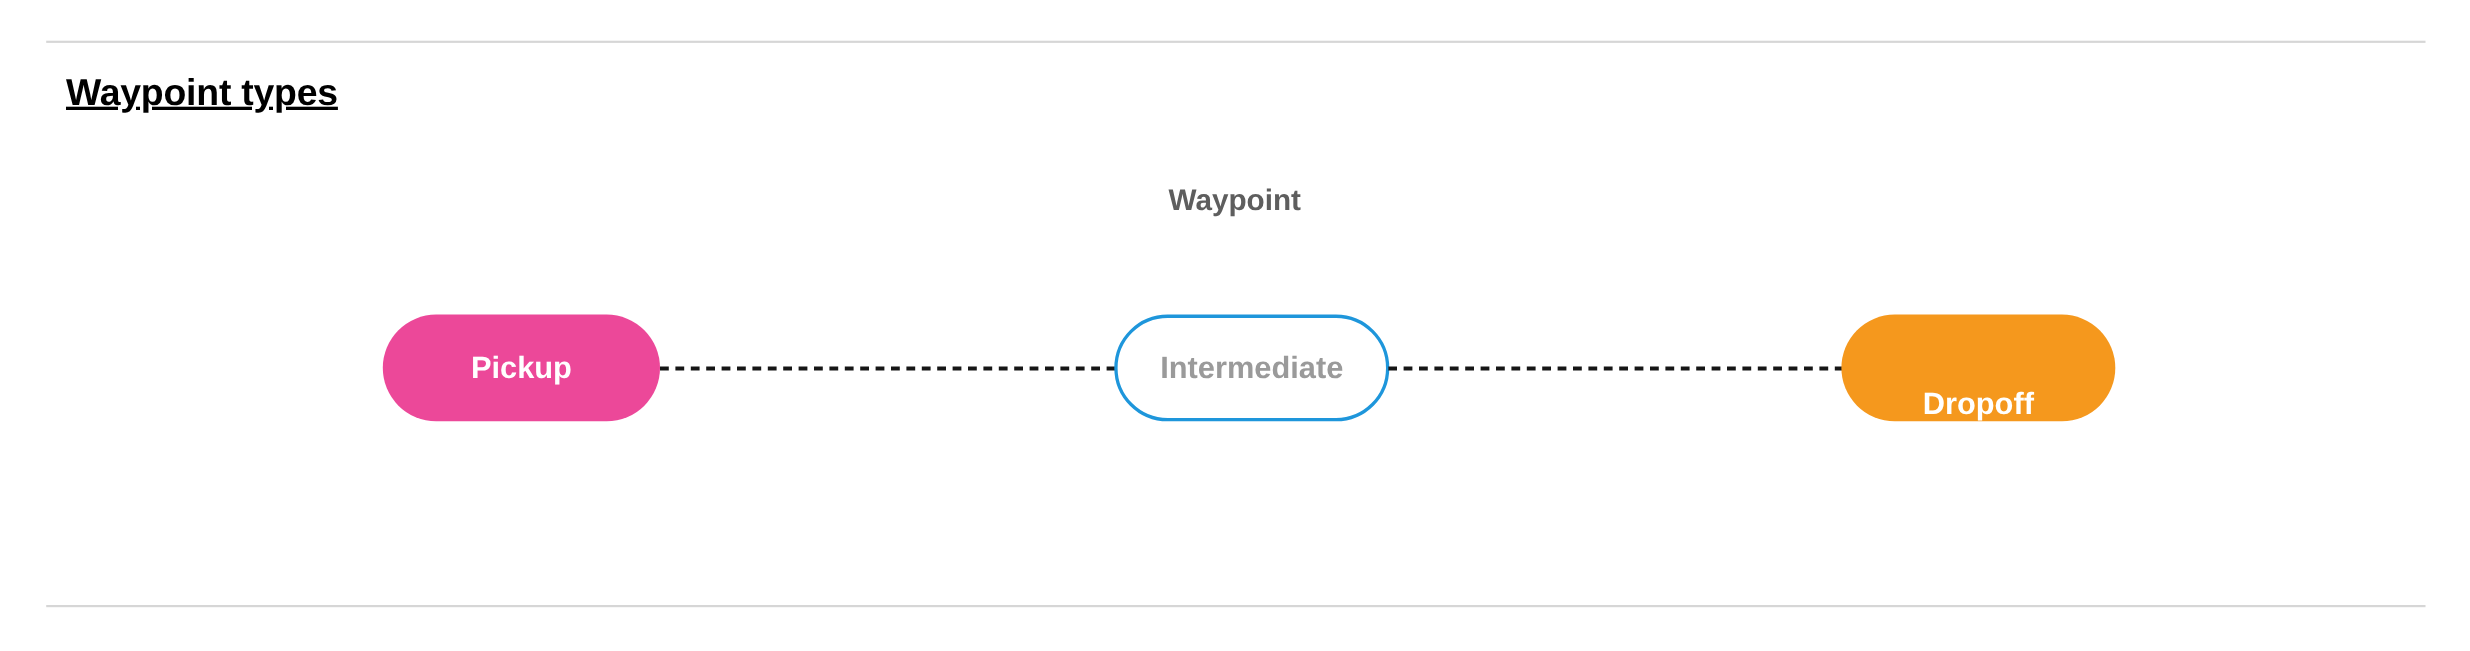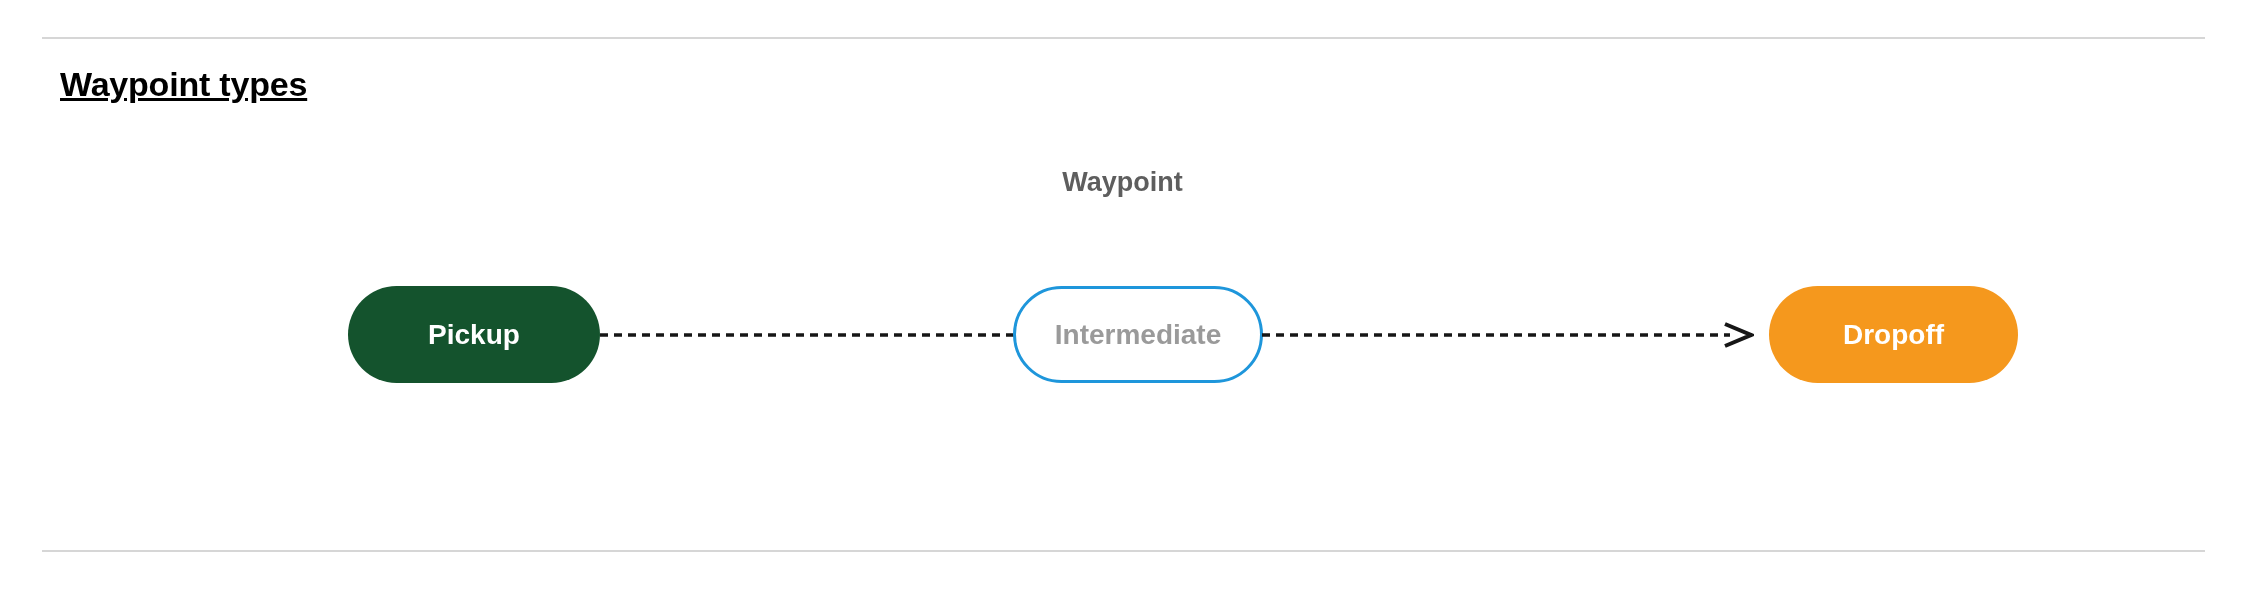--- a/index.html
+++ b/index.html
@@ -85,38 +85,39 @@
     font-size: 28px;
     line-height: 32px;
     font-weight: bold;
     white-space: nowrap;
     user-select: none;
   }
 
   .node-pickup {
     left: 348px;
     width: 252px;
-    background: #14532d;
+    background: #ec4899;
     color: #ffffff;
   }
 
   .node-intermediate {
     left: 1013px;
     width: 250px;
     background: #ffffff;
     color: #9a9a9a;
     border: 3px solid #1E96DB;
     align-items: center;
   }
 
   .node-dropoff {
-    left: 1769px;
+    left: 1674px;
     width: 249px;
     background: #F5981D;
     color: #ffffff;
+    align-items: flex-end;
   }
 
   
   .connector {
     position: absolute;
     top: 318px;
     height: 34px;
   }
   .connector-1 { left: 600px; width: 415px; }
   .connector-2 { left: 1262px; width: 492px; }

